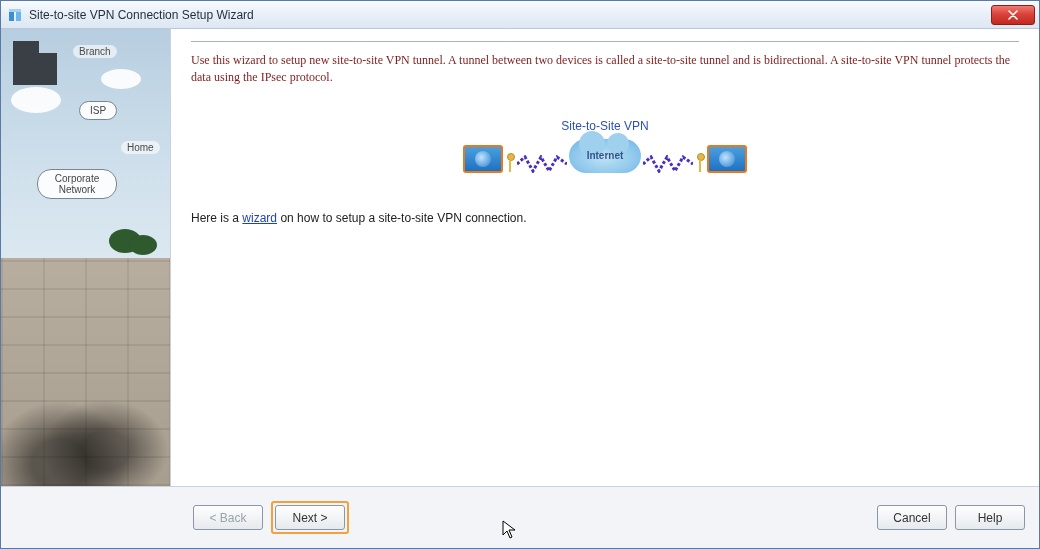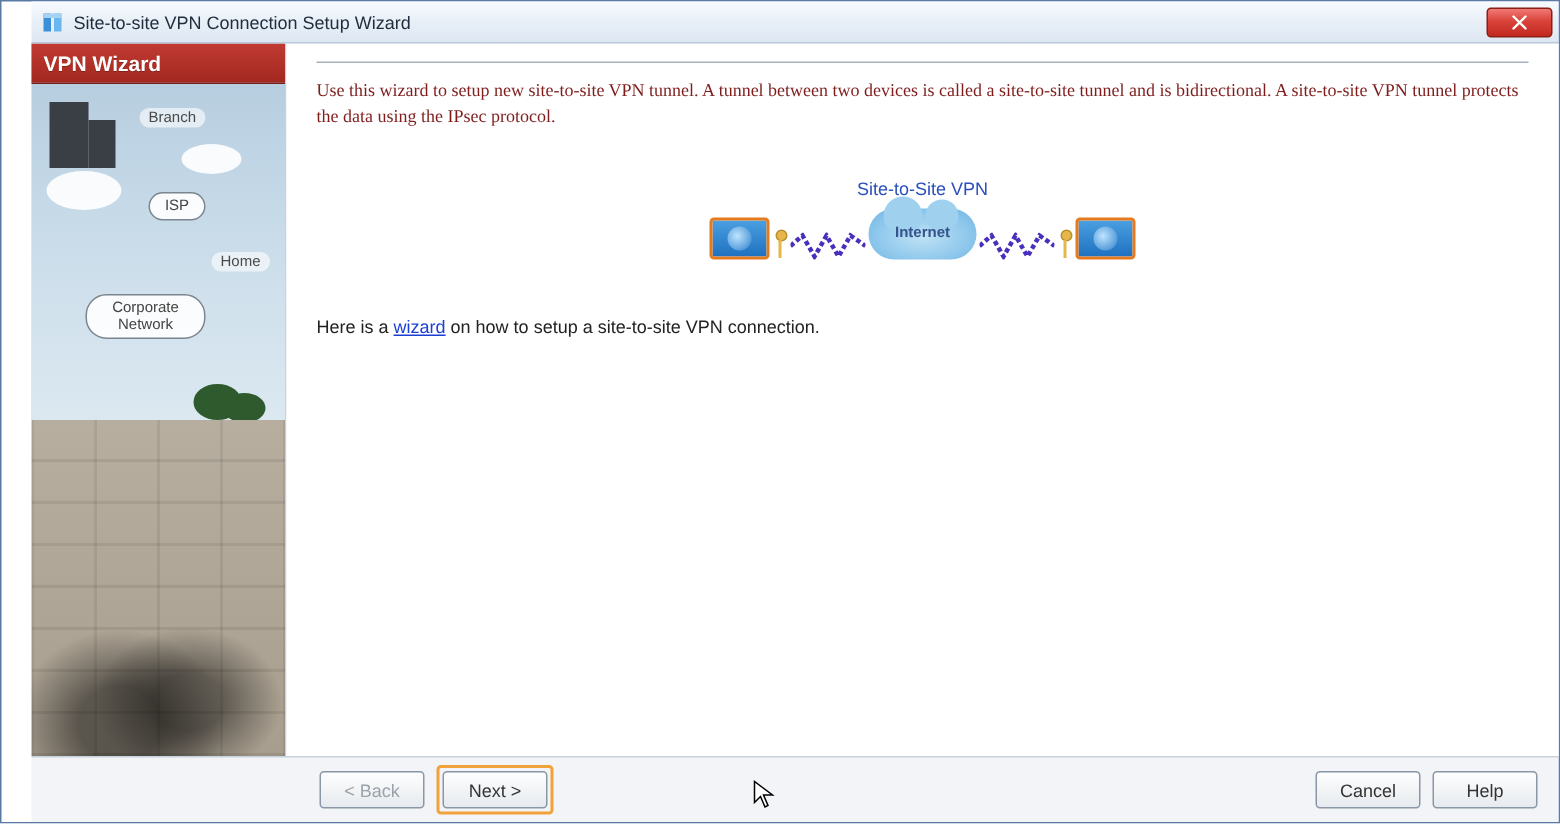--- a/index.html
+++ b/index.html
@@ -11,21 +11,20 @@
       height: 549px;
       overflow: hidden;
     }
     .window {
       width: 1040px;
       height: 549px;
       background: #fff;
       border: 1px solid #5a7aa3;
       display: flex;
       flex-direction: column;
-      padding-left: 20px;
     }
     .titlebar {
       height: 28px;
       background: linear-gradient(to bottom, #f7fbff 0%, #e8eff7 50%, #dde7f2 100%);
       border-bottom: 1px solid #b9c8db;
       display: flex;
       align-items: center;
       padding: 0 4px 0 6px;
       position: relative;
     }
@@ -233,21 +232,21 @@
     .video-line {
       font-size: 12px;
       color: #222;
     }
     .video-line a {
       color: #1a3fd4;
       text-decoration: underline;
     }
 
     .button-bar {
-      height: 44px;
+      height: 62px;
       border-top: 1px solid #c9d1db;
       background: #f2f4f7;
       display: flex;
       align-items: center;
       padding: 0 14px;
       gap: 8px;
     }
     .btn {
       min-width: 70px;
       height: 25px;
@@ -299,21 +298,20 @@
     <div class="close-btn">
       <svg viewBox="0 0 10 10">
           <path d="M1 1 L9 9 M9 1 L1 9" stroke="#fff" stroke-width="1.6" stroke-linecap="round"></path>
         </svg>
     </div>
   </div>
 
   <div class="body-area">
 
     <div class="sidebar">
-      <div class="sidebar-header">VPN Wizard</div>
       <div class="sidebar-image">
         <div class="sky-part">
           <div class="building" style="top:12px; left:12px; width:26px; height:44px;"></div>
           <div class="building" style="top:24px; left:38px; width:18px; height:32px;"></div>
           <span class="net-label" style="top:16px; left:72px;">Branch</span>
           <div class="bubble" style="top:72px; left:78px; width:38px;">ISP</div>
           <span class="net-label" style="top:112px; left:120px;">Home</span>
           <div class="bubble" style="top:140px; left:36px; width:80px; line-height:1.1;">Corporate Network</div>
           <div class="cloud" style="top:40px; left:100px; width:40px; height:20px;"></div>
           <div class="cloud" style="top:58px; left:10px; width:50px; height:26px;"></div>

